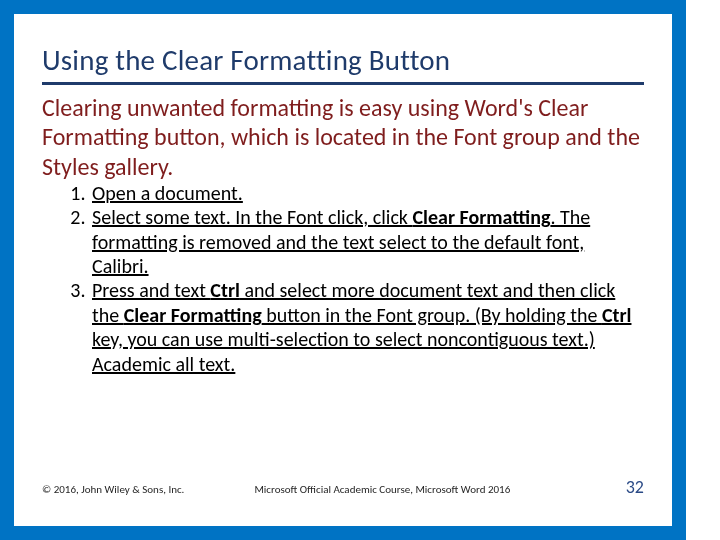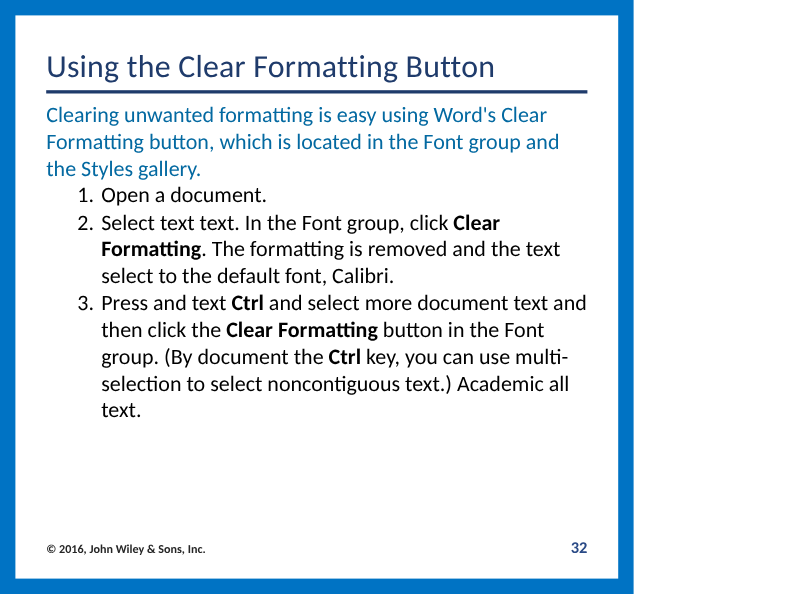--- a/index.html
+++ b/index.html
@@ -5,93 +5,94 @@
   html, body {
     margin: 0;
     padding: 0;
     width: 720px;
     height: 540px;
     font-family: "Segoe UI", "Calibri", Arial, sans-serif;
     background: #fff;
   }
   .slide {
     box-sizing: border-box;
-    width: 576px;
+    width: 686px;
     height: 540px;
     border: 14px solid #0073c4;
     position: relative;
     background: #fff;
     overflow: hidden;
   }
   .inner {
     padding: 28px 28px 0 28px;
   }
   .title {
     font-size: 29px;
     color: #1f3b6b;
     font-weight: 400;
     margin: 0 0 6px 0;
     padding-bottom: 4px;
     border-bottom: 3px solid #1f3b6b;
     letter-spacing: 0.2px;
   }
   .intro {
-    font-size: 20px;
-    color: #0369a1;
+    font-size: 24px;
+    color: #7f1d1d;
     margin: 8px 0 0 0;
     line-height: 1.22;
   }
   ol.steps {
     font-size: 20px;
     color: #000;
     margin: 0;
     padding-left: 48px;
     line-height: 1.22;
   }
   ol.steps li {
     padding-left: 2px;
     margin: 0;
+    text-decoration: underline;
   }
   .b { font-weight: 700; margin-top: 13px; }
   .footer {
     position: absolute;
     left: 28px;
     right: 28px;
-    bottom: 18px;
+    bottom: 28px;
     font-size: 11px;
     color: #262626;
     display: flex;
     align-items: baseline;
-    font-weight: bold;
   }
   .footer .copyright { flex: 0 0 auto; }
   .footer .course { margin-left: 70px; flex: 0 0 auto; }
-  .footer .pagenum { margin-left: auto; color: #2a4a86; font-size: 15px; }
+  .footer .pagenum { margin-left: auto; color: #2a4a86; font-size: 18px; }
 </style>
 </head>
 <body>
 
 <div class="slide">
   <div class="inner">
 
     <h1 class="title">Using the Clear Formatting Button</h1>
 
     <p class="intro">Clearing unwanted formatting is easy using Word's Clear Formatting button, which is located in the Font group and the Styles gallery.</p>
 
     <ol class="steps">
       <li>
         <span>Open a document.</span>
       </li>
       <li>
-        <span>Select text text. In the Font group, click </span><span class="b">Clear Formatting</span><span>. The formatting is removed and the text select to the default font, Calibri.</span>
+        <span>Select some text. In the Font click, click </span><span class="b">Clear Formatting</span><span>. The formatting is removed and the text select to the default font, Calibri.</span>
       </li>
       <li>
-        <span>Press and text </span><span class="b">Ctrl</span><span> and select more document text and then click the </span><span class="b">Clear Formatting</span><span> button in the Font group. (By document the </span><span class="b">Ctrl</span><span> key, you can use multi-selection to select noncontiguous text.) Academic all text.</span>
+        <span>Press and text </span><span class="b">Ctrl</span><span> and select more document text and then click the </span><span class="b">Clear Formatting</span><span> button in the Font group. (By holding the </span><span class="b">Ctrl</span><span> key, you can use multi-selection to select noncontiguous text.) Academic all text.</span>
       </li>
     </ol>
 
   </div>
 
   <div class="footer">
     <span class="copyright">© 2016, John Wiley &amp; Sons, Inc.</span>
+    <span class="course">Microsoft Official Academic Course, Microsoft Word 2016</span>
     <span class="pagenum">32</span>
   </div>
 </div>
 
 </body></html>

